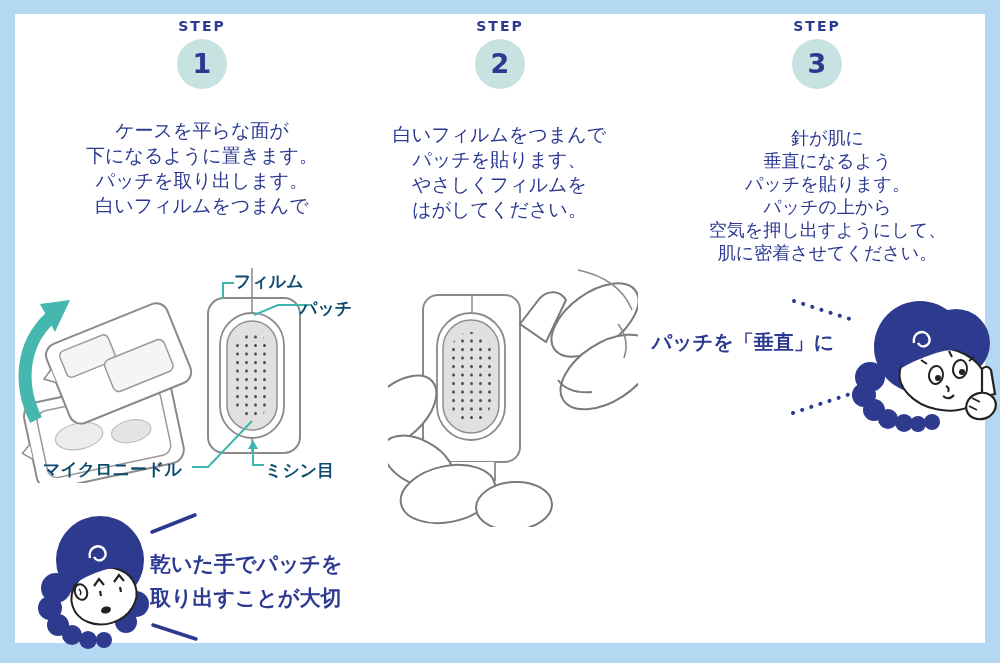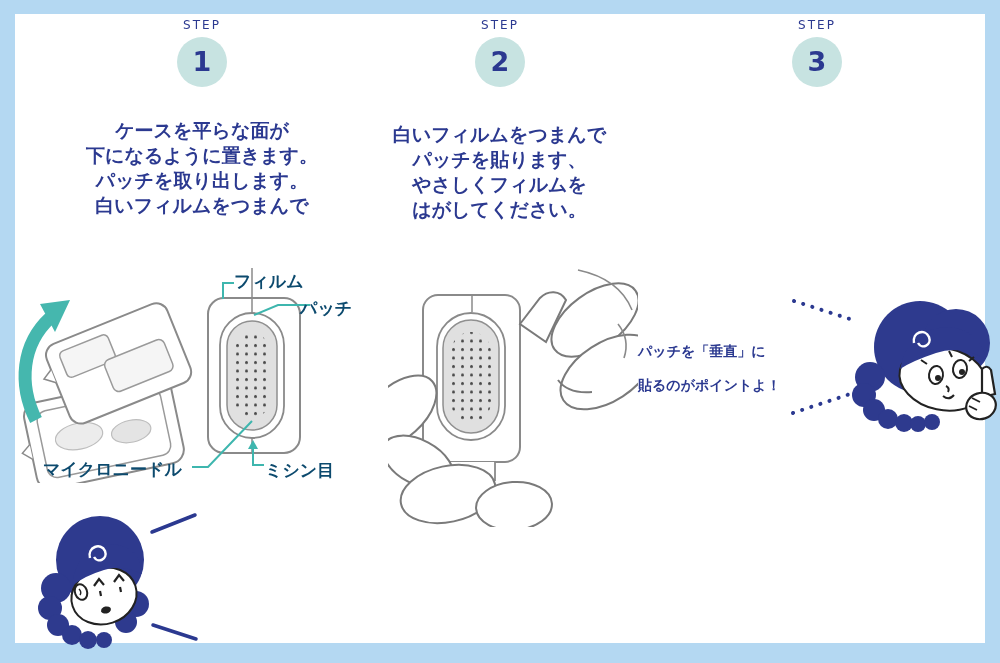--- a/index.html
+++ b/index.html
@@ -19,62 +19,62 @@
     background:#ffffff;
   }
   .abs{position:absolute;}
   .step-header{
     position:absolute;
     width:110px;
     text-align:center;
     color:#2b3990;
   }
   .step-label{
-    font-size:12px;
-    font-weight:400;
+    font-size:14px;
+    font-weight:700;
     letter-spacing:2px;
   }
   .step-circle{
     width:50px;height:50px;
     margin:5px auto 0 auto;
     border-radius:50%;
     background:#c7e3e1;
     color:#2b3990;
     font-size:27px;
     font-weight:700;
     line-height:50px;
     text-align:center;
   }
   .step-text{
     position:absolute;
     text-align:center;
     color:#2b3990;
-    font-weight:700;
+    font-weight:400;
     font-size:19px;
     line-height:25px;
     white-space:nowrap;
   }
   .step-text.tight{font-size:18px;line-height:23px;}
   .dlabel{
     position:absolute;
     color:#0c4a6e;
     font-weight:700;
     font-size:17px;
     white-space:nowrap;
   }
   .tip-text{
     position:absolute;
     color:#2b3990;
     font-weight:700;
     white-space:nowrap;
   }
   .tip-vertical{
     top:325px;left:638px;width:210px;
-    text-align:left;
-    font-size:14px;line-height:34px;margin-top:9px;
+    text-align:center;
+    font-size:20px;line-height:34px;
   }
   .tip-dry{
     top:547px;left:150px;
     font-size:21px;line-height:34px;
   }
   svg{display:block;}
 </style>
 </head>
 <body>
 
@@ -98,20 +98,28 @@
     <div>ケースを平らな面が</div>
     <div>下になるように置きます。</div>
     <div>パッチを取り出します。</div>
     <div>白いフィルムをつまんで</div>
   </div>
   <div class="step-text" style="left:352px;top:122px;width:295px;">
     <div>白いフィルムをつまんで</div>
     <div>パッチを貼ります、</div>
     <div>やさしくフィルムを</div>
     <div>はがしてください。</div>
+  </div>
+  <div class="step-text tight" style="left:660px;top:126px;width:335px;">
+    <div>針が肌に</div>
+    <div>垂直になるよう</div>
+    <div>パッチを貼ります。</div>
+    <div>パッチの上から</div>
+    <div>空気を押し出すようにして、</div>
+    <div>肌に密着させてください。</div>
   </div>
 
   <svg class="abs" style="left:8px;top:278px;" width="185" height="205" viewBox="0 0 185 205">
 
     <g transform="rotate(-12 100 150)">
       <rect x="20" y="110" width="150" height="88" rx="14" fill="#ffffff" stroke="#8a8a8a" stroke-width="2"></rect>
       <rect x="32" y="120" width="126" height="68" rx="10" fill="none" stroke="#9a9a9a" stroke-width="1.5"></rect>
       <ellipse cx="70" cy="152" rx="24" ry="13" fill="#ececec" stroke="#bdbdbd" stroke-width="1.2"></ellipse>
       <ellipse cx="122" cy="158" rx="20" ry="11" fill="#e4e4e4" stroke="#bdbdbd" stroke-width="1.2"></ellipse>
       <path d="M 20,150 l -9,7 l 9,8" fill="#ffffff" stroke="#8a8a8a" stroke-width="1.5"></path>
@@ -196,21 +204,20 @@
   </svg>
 
   <svg class="abs" style="left:788px;top:293px;" width="75" height="128" viewBox="0 0 75 128">
     <g stroke="#2b3990" stroke-width="4" stroke-linecap="round" stroke-dasharray="0.1 9.5" fill="none">
       <line x1="6" y1="8" x2="68" y2="28"></line>
       <line x1="5" y1="120" x2="65" y2="100"></line>
     </g>
   </svg>
   <div class="tip-text tip-vertical">
     <div>パッチを「垂直」に</div>
-    <div>貼るのがポイントよ！</div>
   </div>
 
   <svg class="abs" style="left:848px;top:295px;" width="150" height="145" viewBox="0 0 150 145">
     <g fill="#2e3a8e">
       <circle cx="72" cy="52" r="46"></circle>
       <circle cx="108" cy="48" r="34"></circle>
       <circle cx="22" cy="82" r="15"></circle>
       <circle cx="16" cy="100" r="12"></circle>
       <circle cx="26" cy="115" r="11"></circle>
       <circle cx="40" cy="124" r="10"></circle>
@@ -236,20 +243,24 @@
       <path d="M 124,103 l 8,4 M 121,111 l 8,4" stroke="#222222" stroke-width="1.8" fill="none"></path>
     </g>
   </svg>
 
   <svg class="abs" style="left:140px;top:506px;" width="70" height="142" viewBox="0 0 70 142">
     <g stroke="#2b3990" stroke-width="3.5" stroke-linecap="round">
       <line x1="12" y1="26" x2="55" y2="9"></line>
       <line x1="13" y1="119" x2="56" y2="133"></line>
     </g>
   </svg>
+  <div class="tip-text tip-dry">
+    <div>乾いた手でパッチを</div>
+    <div>取り出すことが大切</div>
+  </div>
 
   <svg class="abs" style="left:38px;top:512px;" width="125" height="140" viewBox="0 0 125 140">
     <g fill="#2e3a8e">
       <circle cx="62" cy="48" r="44"></circle>
       <circle cx="18" cy="76" r="15"></circle>
       <circle cx="12" cy="96" r="12"></circle>
       <circle cx="20" cy="113" r="11"></circle>
       <circle cx="34" cy="123" r="10"></circle>
       <circle cx="50" cy="128" r="9"></circle>
       <circle cx="66" cy="128" r="8"></circle>

